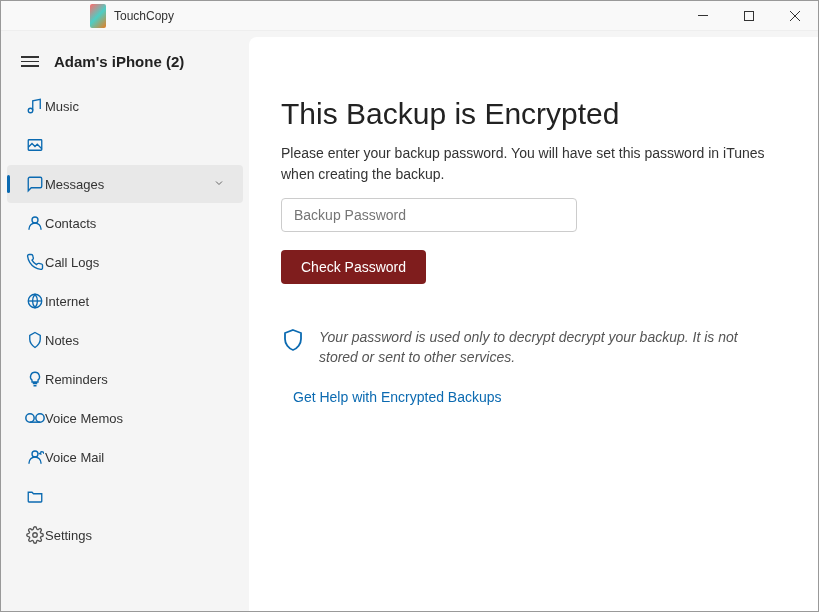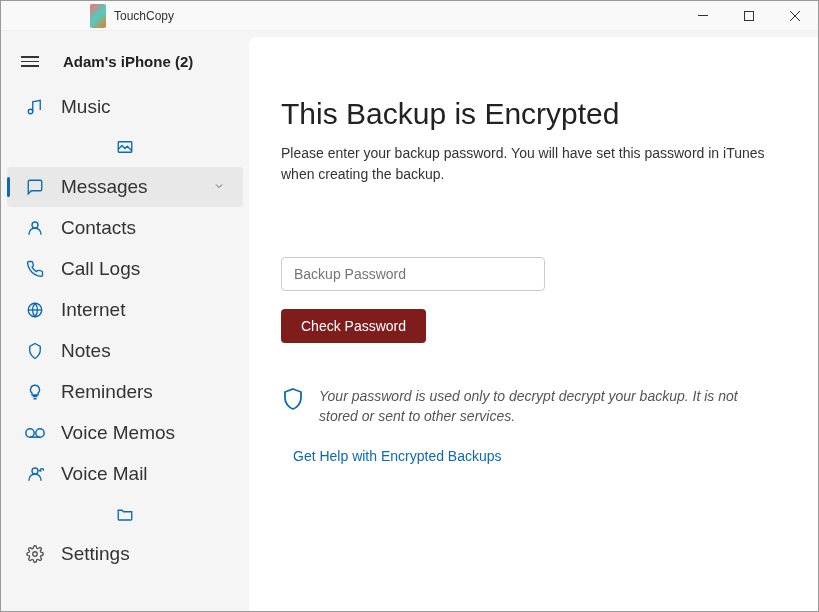--- a/index.html
+++ b/index.html
@@ -54,48 +54,47 @@
     }
     .sidebar {
       width: 248px;
       background: #f5f5f5;
       padding-top: 14px;
     }
     .device-header {
       display: flex;
       align-items: center;
       padding: 8px 20px 16px 20px;
-      gap: 24px;
+      gap: 15px;
     }
     .hamburger {
       display: flex;
       flex-direction: column;
       gap: 3px;
       width: 18px;
     }
     .hamburger span {
       height: 1.5px;
       background: #333;
     }
     .device-name {
       font-size: 15px;
       font-weight: 600;
       color: #222;
     }
     .sidebar-item {
       display: flex;
       align-items: center;
       padding: 9px 18px;
-      gap: 16px;
-      font-size: 19px;
+      gap: 0;
+      font-size: 13px;
       color: #333;
       cursor: pointer;
       border-radius: 4px;
       margin: 1px 6px;
-      justify-content: center;
     }
     .sidebar-item.active {
       background: #e8e8e8;
       position: relative;
     }
     .sidebar-item.active::before {
       content: "";
       position: absolute;
       left: 0;
       top: 10px;
@@ -130,32 +129,31 @@
     .main h1 {
       font-size: 30px;
       font-weight: 400;
       color: #222;
       margin-bottom: 12px;
     }
     .main-desc {
       font-size: 14px;
       color: #333;
       line-height: 1.5;
-      margin-bottom: 36px;
+      margin-bottom: 13px;
       max-width: 490px;
     }
     .password-input {
-      width: 264px;
+      width: 296px;
       padding: 8px 12px;
       font-size: 14px;
       border: 1px solid #ccc;
       border-radius: 4px;
       margin-bottom: 18px;
       color: #777;
-      margin-top: 36px;
     }
     .check-btn {
       background: #7f1d1d;
       color: #fff;
       border: none;
       padding: 9px 20px;
       font-size: 14px;
       border-radius: 4px;
       cursor: pointer;
     }

